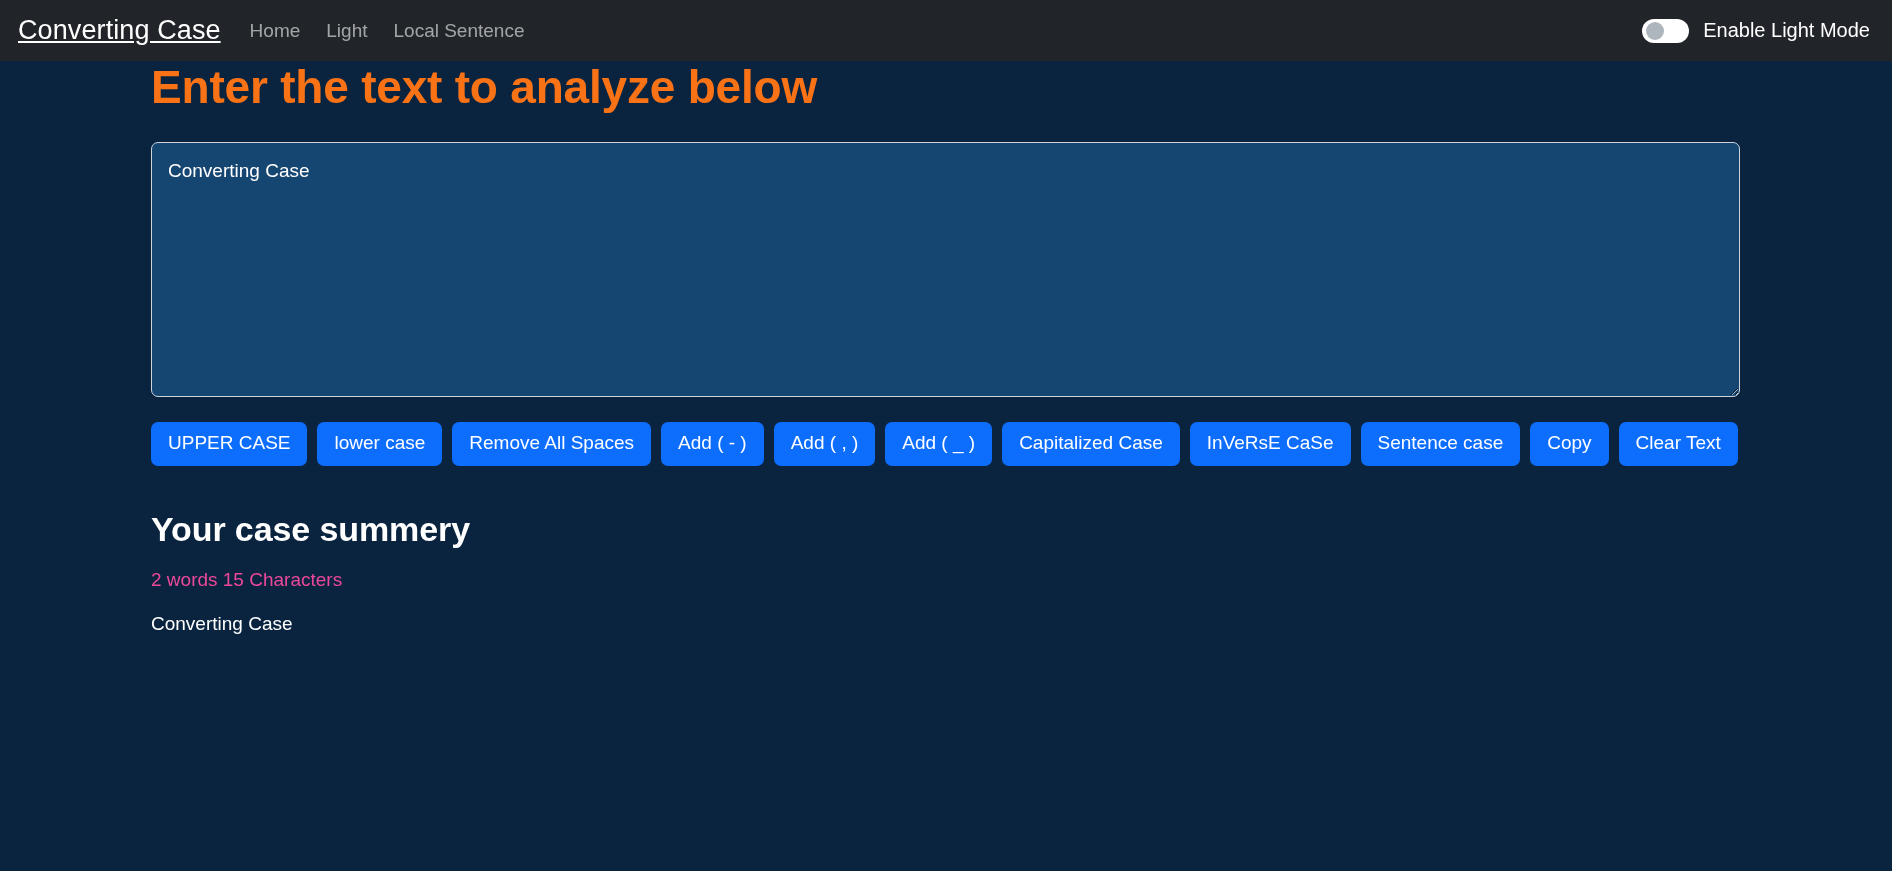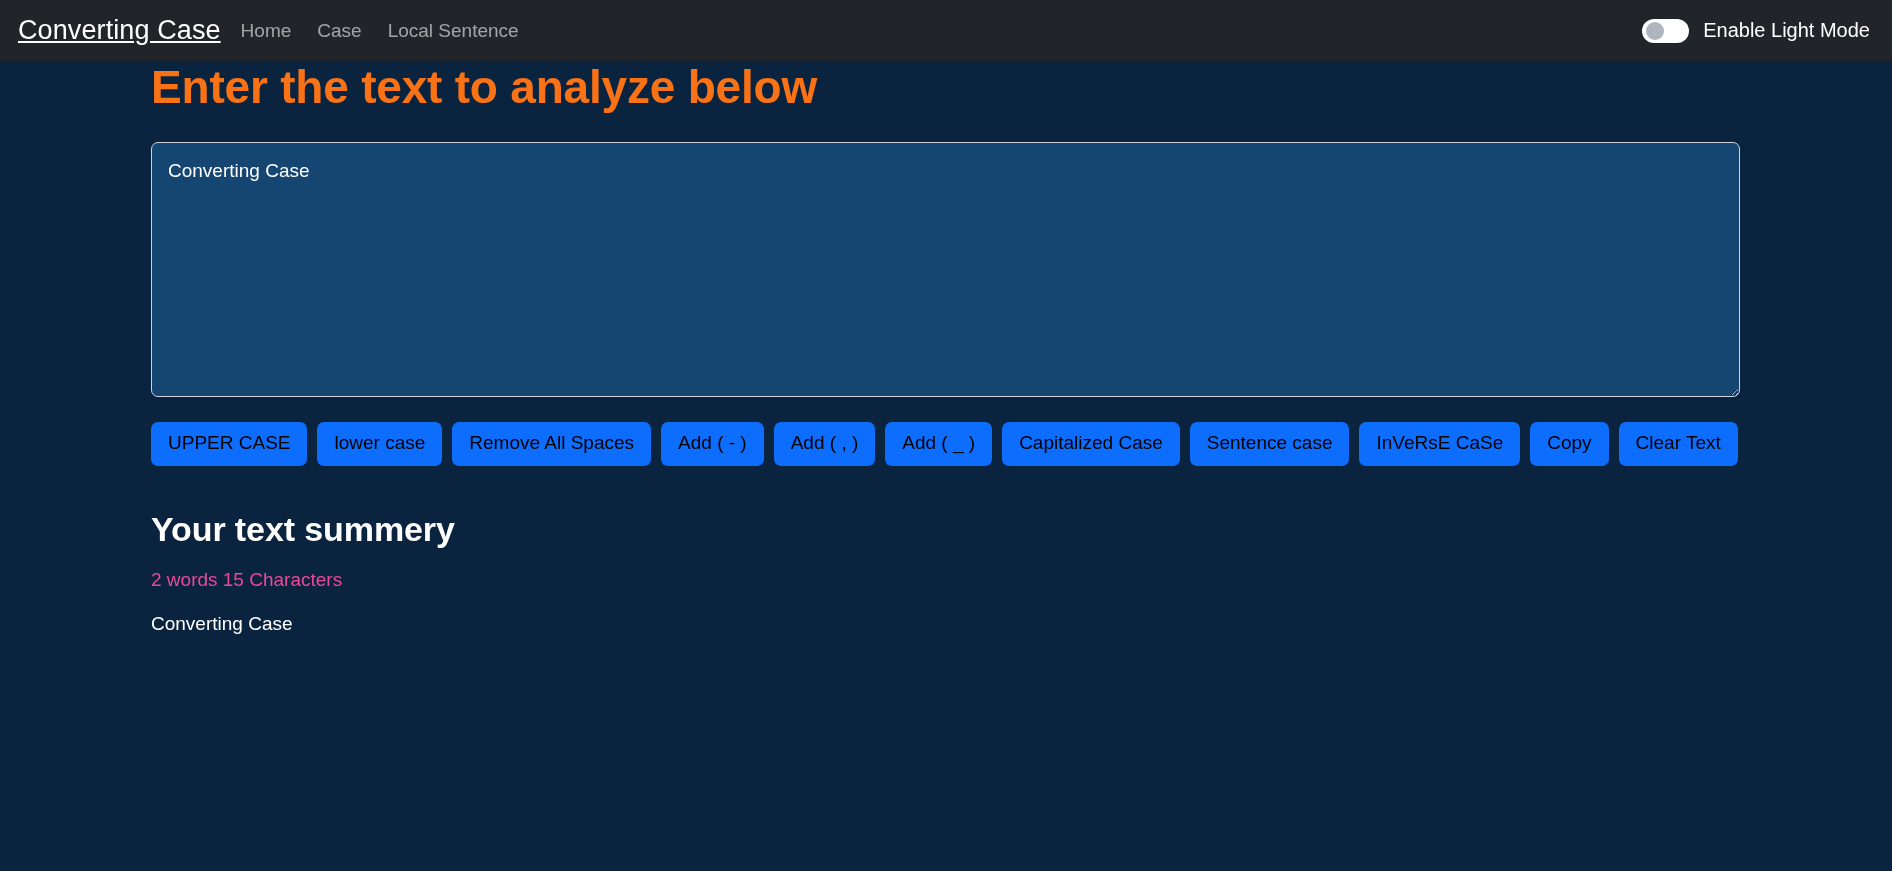--- a/index.html
+++ b/index.html
@@ -30,21 +30,21 @@
     font-size: 27px;
     color: #ffffff;
     letter-spacing: 0.1px;
     white-space: nowrap;
     padding-left: 8px;
   }
   .nav-links {
     display: flex;
     align-items: center;
     gap: 26px;
-    margin-left: 20px;
+    margin-left: 29px;
   }
   .nav-link {
     font-size: 19px;
     color: rgba(255,255,255,0.58);
     text-decoration: none;
     white-space: nowrap;
     cursor: pointer;
   }
   .nav-right {
     margin-left: auto;
@@ -109,21 +109,21 @@
     display: flex;
     flex-wrap: wrap;
     gap: 10px;
     width: 1600px;
     margin-top: 25px;
   }
   .btn {
     background: #0d6efd;
     border: none;
     border-radius: 7px;
-    color: #000000;
+    color: #ffffff;
     font-size: 19px;
     font-family: "Liberation Sans", sans-serif;
     padding: 10px 17px 11px 17px;
     line-height: 1.2;
     cursor: pointer;
     white-space: nowrap;
   }
 
   .section-title {
     font-size: 34px;
@@ -156,21 +156,21 @@
     color: #ffffff;
   }
 </style>
 </head>
 <body>
 
 <div class="navbar">
   <a class="brand" href="#">Converting Case</a>
   <div class="nav-links">
     <a class="nav-link" href="#">Home</a>
-    <a class="nav-link" href="#">Case</a>
+    <a class="nav-link" href="#">Light</a>
     <a class="nav-link" href="#">Local Sentence</a>
   </div>
   <div class="nav-right">
     <div class="switch">
       <div class="knob"></div>
     </div>
     <span class="switch-label">Enable Light Mode</span>
   </div>
 </div>
 
@@ -183,24 +183,24 @@
   </div>
 
   <div class="btn-row">
     <button class="btn">UPPER CASE</button>
     <button class="btn">lower case</button>
     <button class="btn">Remove All Spaces</button>
     <button class="btn">Add ( - )</button>
     <button class="btn">Add ( , )</button>
     <button class="btn">Add ( _ )</button>
     <button class="btn">Capitalized Case</button>
+    <button class="btn">InVeRsE CaSe</button>
     <button class="btn">Sentence case</button>
-    <button class="btn">InVeRsE CaSe</button>
     <button class="btn">Copy</button>
     <button class="btn">Clear Text</button>
   </div>
 
-  <h2 class="section-title">Your text summery</h2>
+  <h2 class="section-title">Your case summery</h2>
   <p class="summary-line">2 words 15 Characters</p>
 
   <p class="preview-text">Converting Case</p>
 
 </div>
 
 </body></html>

